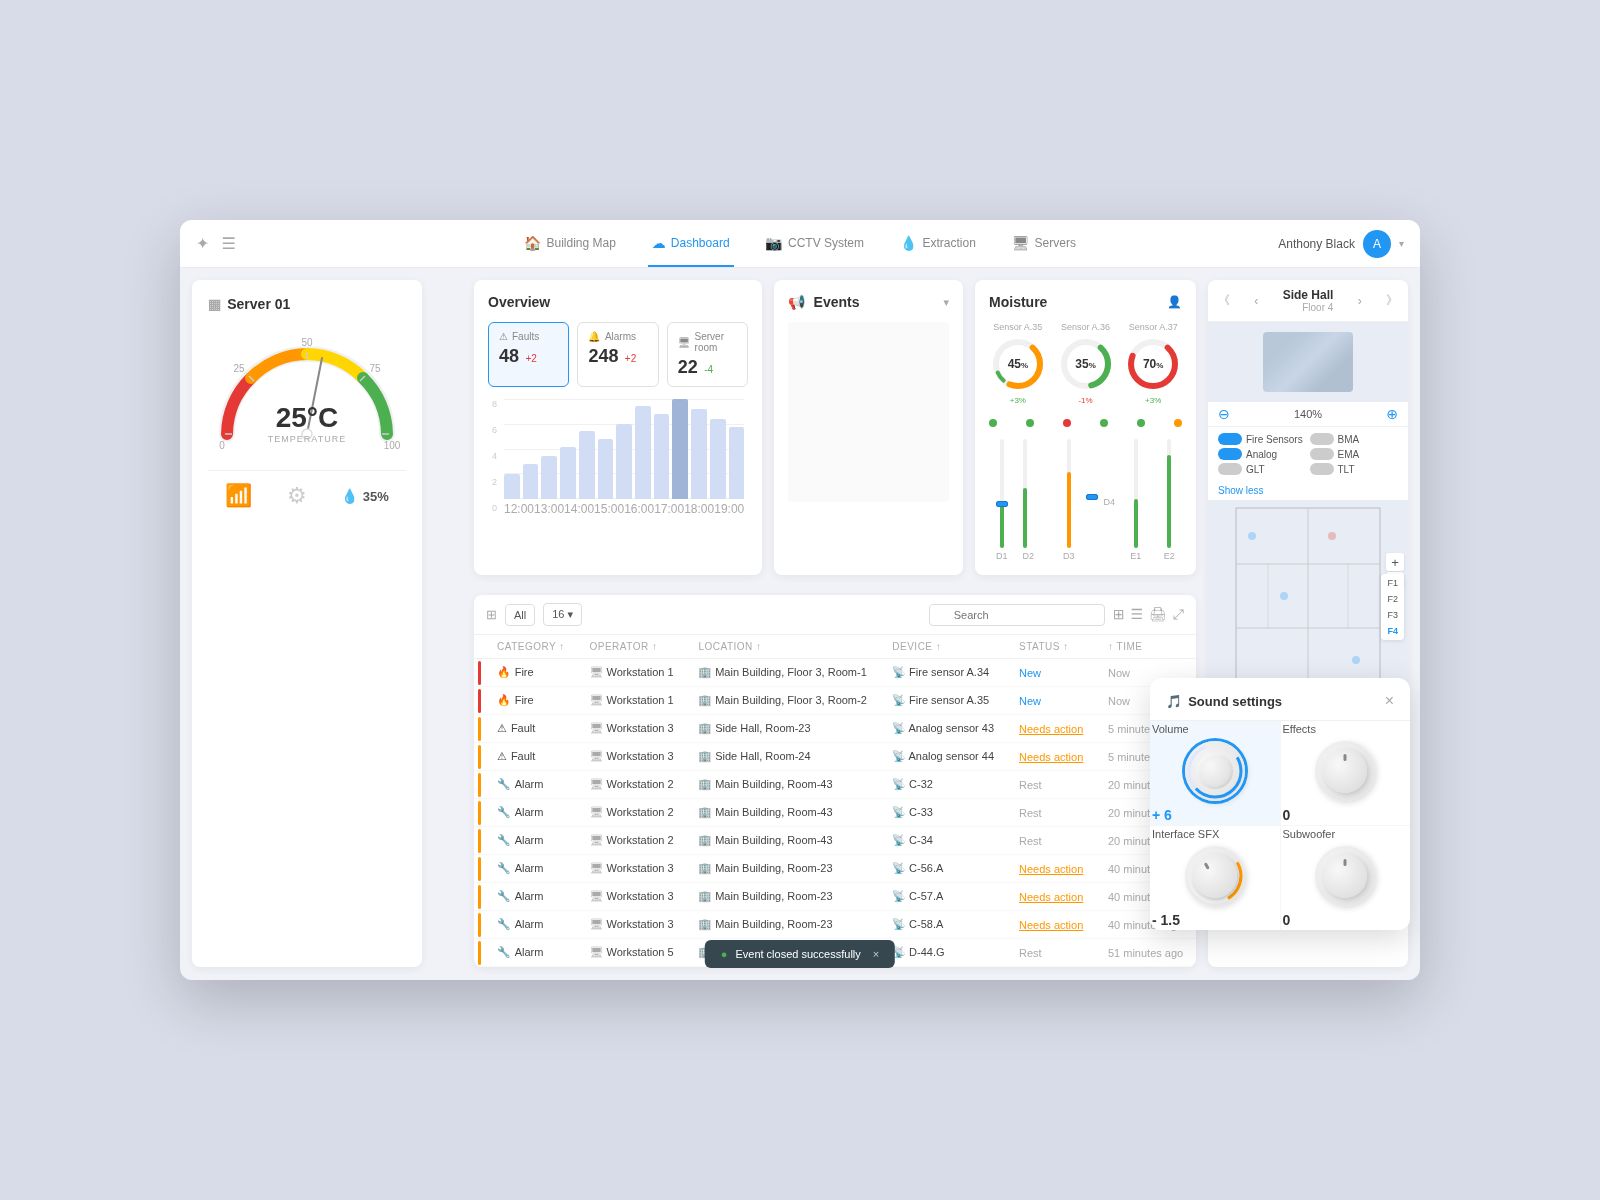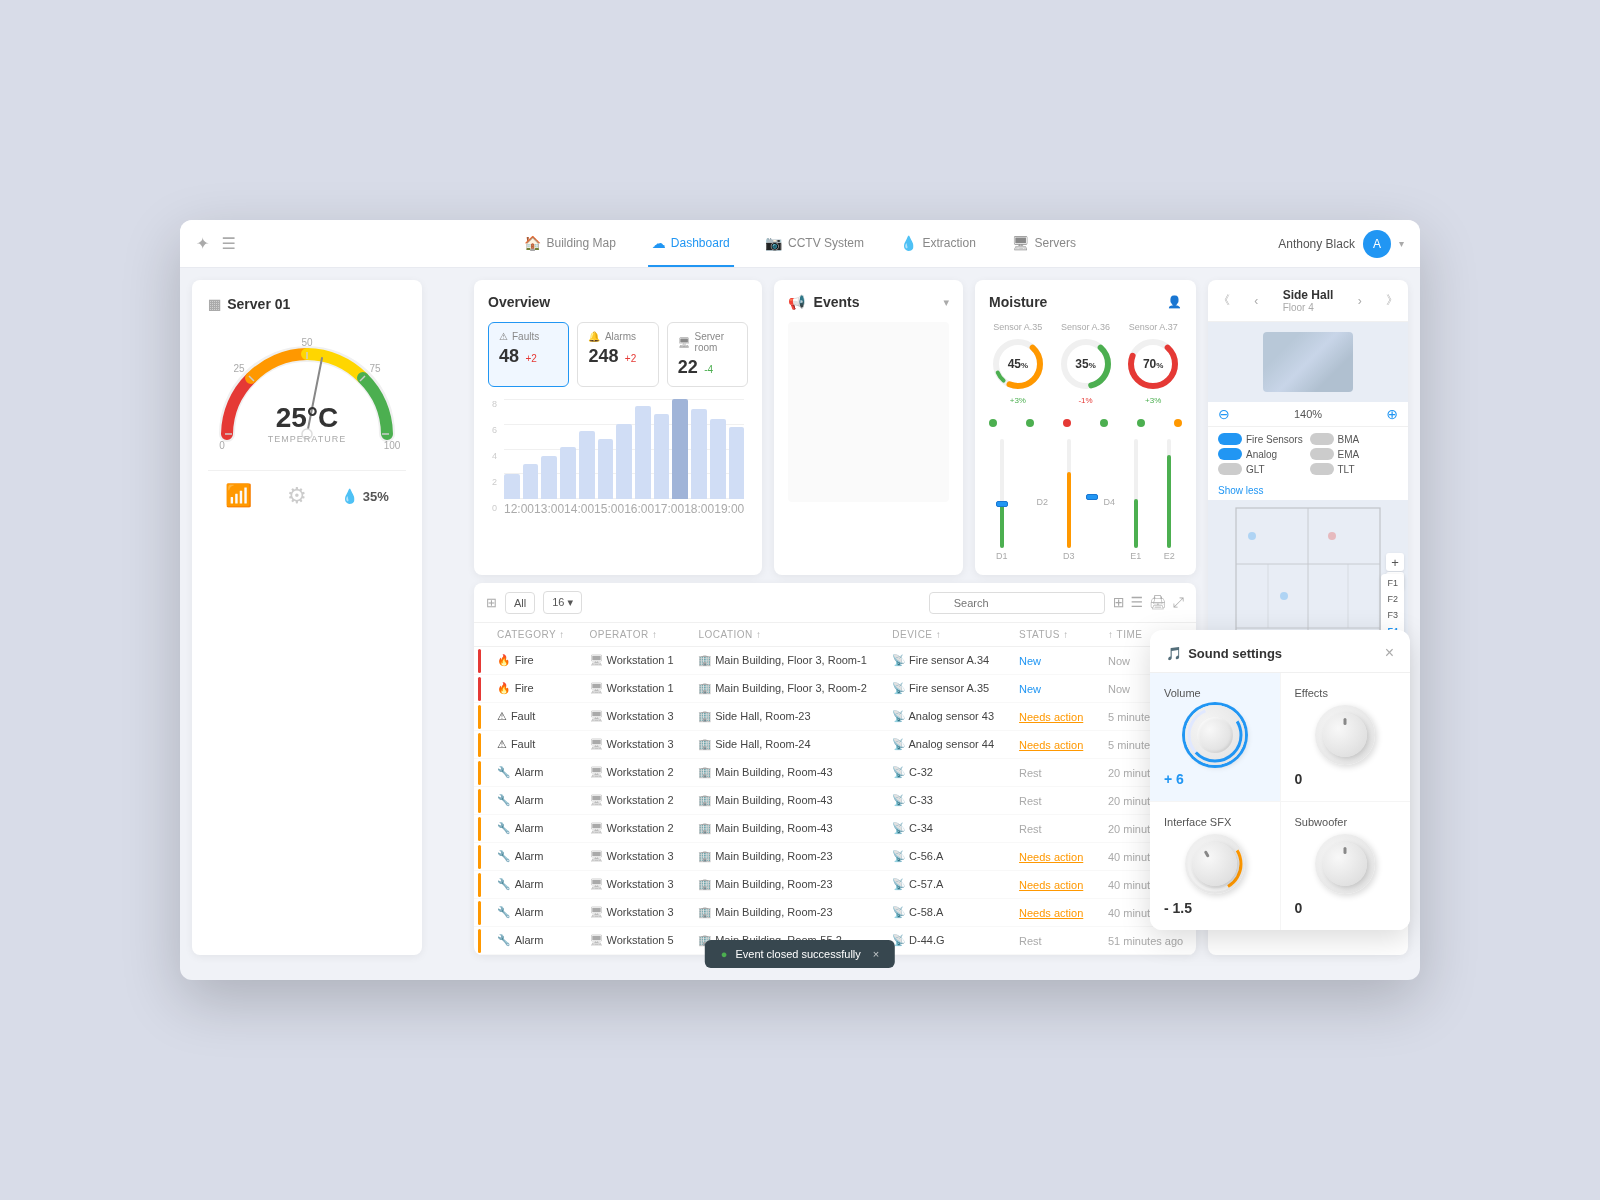--- a/index.html
+++ b/index.html
@@ -154,21 +154,21 @@
     .humidity-value {
       font-size: 13px;
       font-weight: 600;
       color: #555;
     }
     
     .center-column {
       flex: 1;
       display: flex;
       flex-direction: column;
-      gap: 8px;
+      gap: 20px;
       padding-left: 40px;
     }
     .top-row {
       display: flex;
       gap: 12px;
     }
     
     .overview-panel {
       background: #fff;
       border-radius: 8px;
@@ -596,21 +596,21 @@
       font-size: 16px;
     }
     .sound-controls-grid {
       display: grid;
       grid-template-columns: 1fr 1fr;
       gap: 1px;
       background: #f5f5f5;
     }
     .sound-control {
       background: #fff;
-      padding: 14px;
+      padding: 2px;
       display: flex;
       flex-direction: column;
       align-items: center;
       gap: 6px;
     }
     .sound-control.active {
       background: #f0f7ff;
     }
     .sound-control-label {
       font-size: 11px;
@@ -926,21 +926,21 @@
           </div>
           <div class="moisture-bars-row">
 
             <div style="flex:1;display:flex;flex-direction:column;align-items:center;height:100%;position:relative;">
               <div style="flex:1;width:4px;background:#f0f0f0;border-radius:2px;position:relative;">
                 <div style="position:absolute;bottom:0;left:0;width:100%;height:40%;background:#4caf50;border-radius:2px;"></div>
                 <div style="position:absolute;left:-4px;bottom:38%;width:12px;height:6px;background:#2196F3;border-radius:2px;border:1px solid #1976D2;"></div>
               </div>
               <div style="font-size:9px;color:#aaa;margin-top:3px;">D1</div>
             </div>
-            <div style="flex:1;display:flex;flex-direction:row;align-items:center;height:100%;position:relative;">
+            <div style="flex:1;display:flex;flex-direction:column;align-items:flex-start;height:100%;position:relative;">
               <div style="flex:1;width:4px;background:#f0f0f0;border-radius:2px;position:relative;">
                 <div style="position:absolute;bottom:0;left:0;width:100%;height:55%;background:#4caf50;border-radius:2px;"></div>
               </div>
               <div style="font-size:9px;color:#aaa;margin-top:3px;">D2</div>
             </div>
             <div style="flex:1;display:flex;flex-direction:column;align-items:center;height:100%;position:relative;">
               <div style="flex:1;width:4px;background:#f0f0f0;border-radius:2px;position:relative;">
                 <div style="position:absolute;bottom:0;left:0;width:100%;height:70%;background:#ff9800;border-radius:2px;"></div>
               </div>
               <div style="font-size:9px;color:#aaa;margin-top:3px;">D3</div>
@@ -1233,21 +1233,21 @@
             </tbody>
         </table>
       </div>
     </div>
 
     <div class="right-panel">
       <div class="map-panel">
         <div class="map-header">
           <span class="map-nav">《</span>
           <span class="map-nav">‹</span>
-          <div style="text-align:left;">
+          <div style="text-align:right;">
             <div class="map-title">Side Hall</div>
             <div class="map-subtitle">Floor 4</div>
           </div>
           <span class="map-nav">›</span>
           <span class="map-nav">》</span>
         </div>
         <div class="map-image-area">
           <div class="map-thumbnail">
             <div class="map-thumbnail-inner"></div>
           </div>

